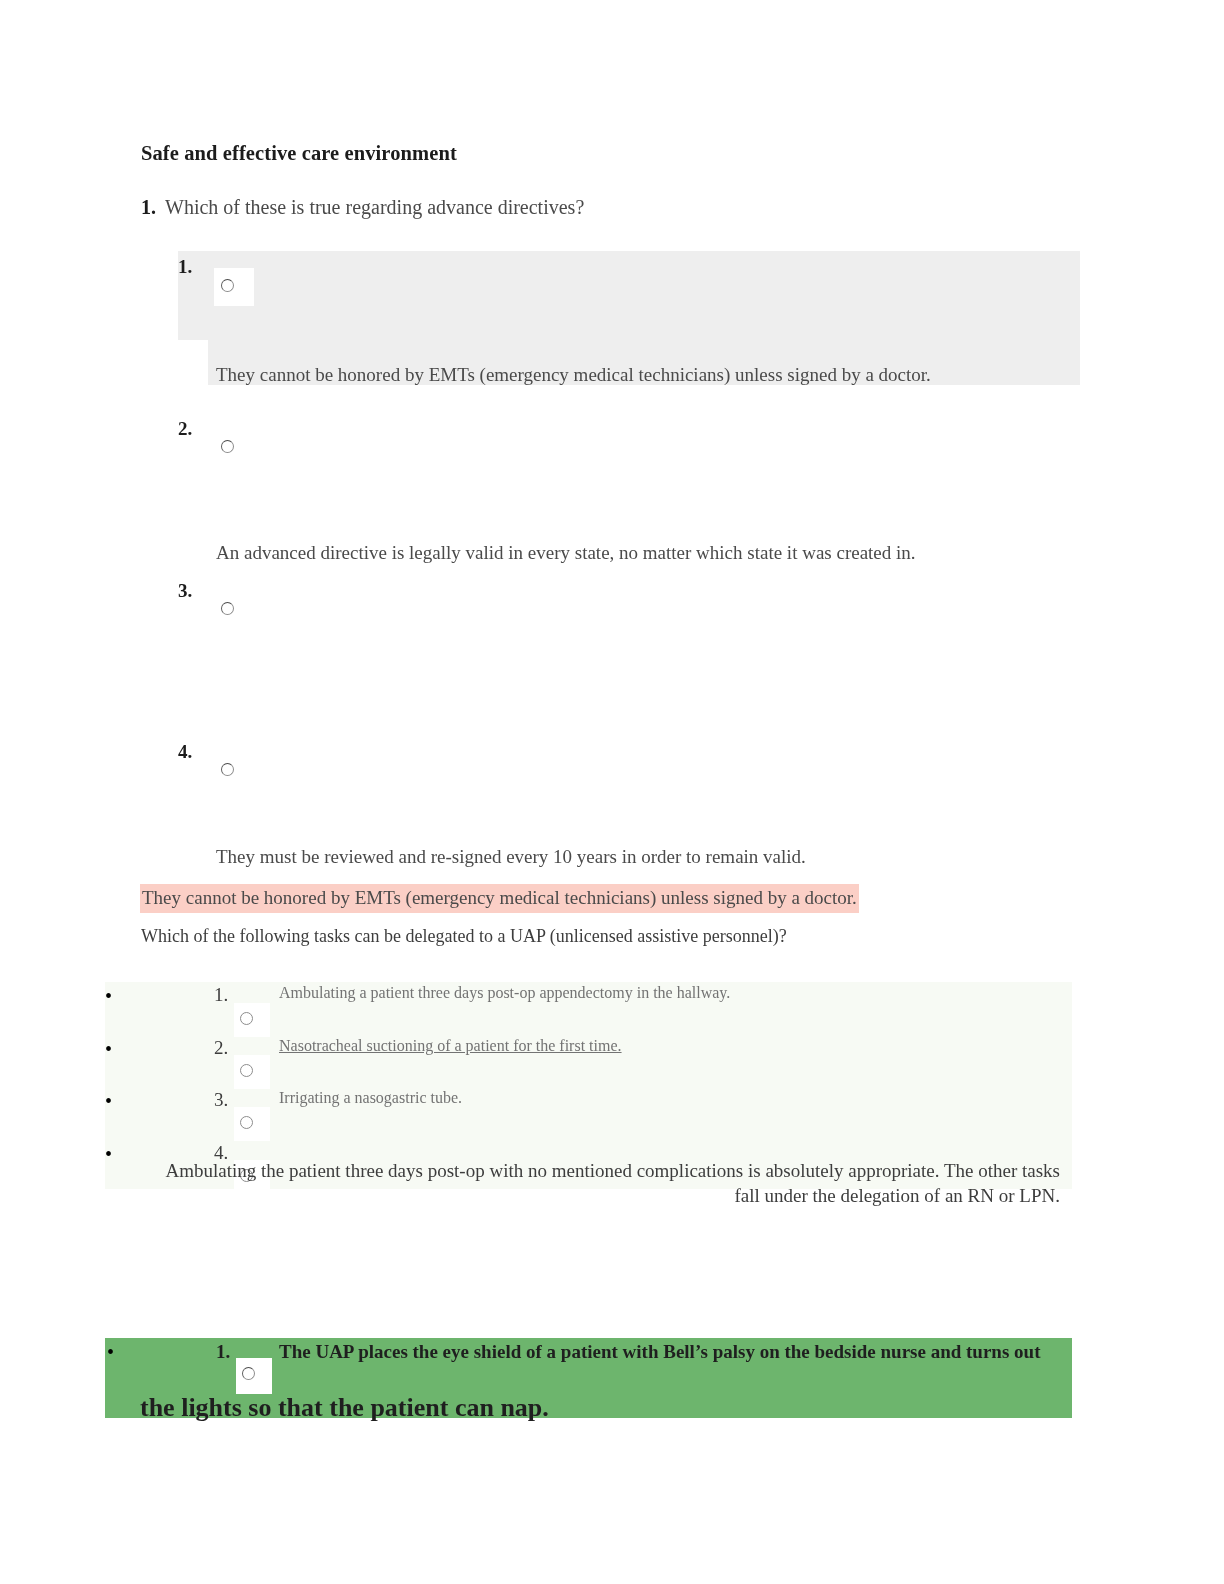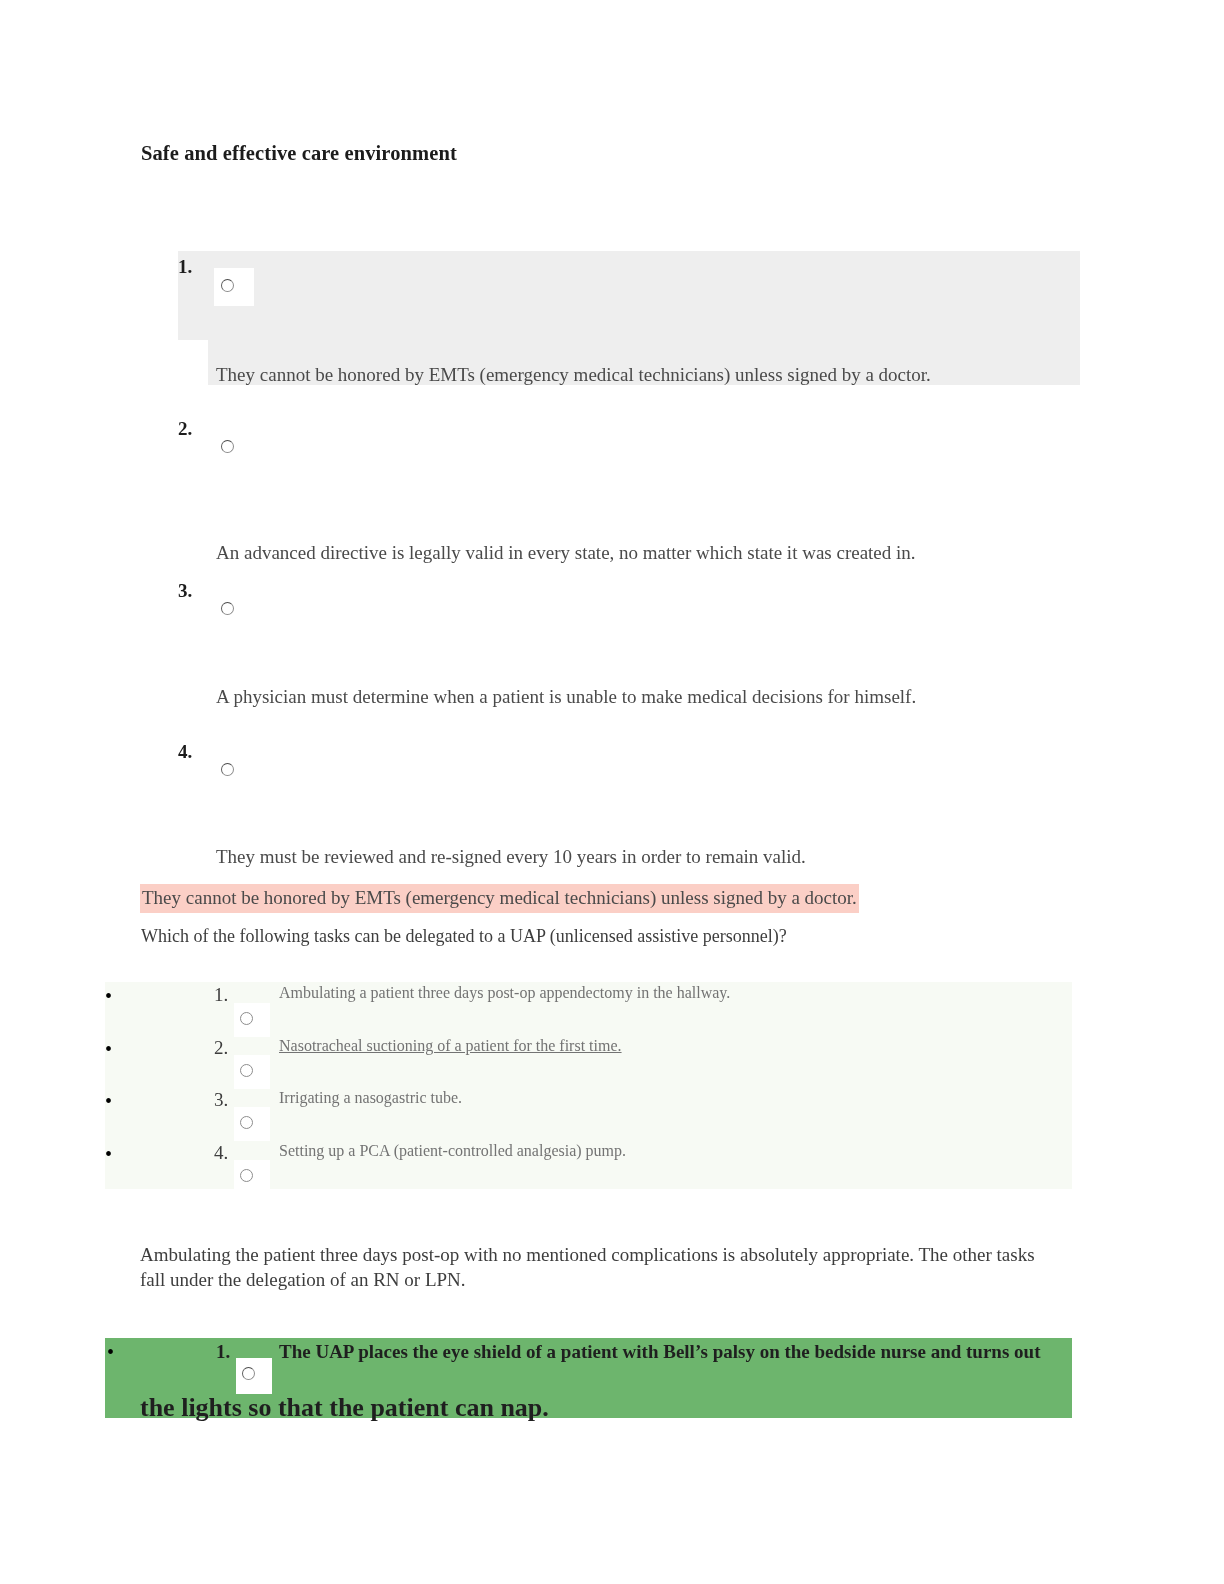--- a/index.html
+++ b/index.html
@@ -151,21 +151,21 @@
 
   
   .para {
     position: absolute;
     left: 140px;
     width: 920px;
     font-size: 19px;
     color: #3d3d3d;
     line-height: 1.33;
   }
-  .para.p1 { top: 1242px; }
+  .para.p1 { top: 1158px; text-align: right; }
   .para.p2 { top: 1258px; }
 
   
   .green-panel {
     position: absolute;
     left: 105px;
     top: 1338px;
     width: 967px;
     height: 80px;
     background: #6db56d;
@@ -213,41 +213,43 @@
     white-space: nowrap;
   }
 </style>
 </head>
 <body>
 
 <div class="page">
 
   <div class="doc-heading">Safe and effective care environment</div>
 
+  <div class="q1-row">
+    <span class="q1-num">1.</span><span>Which of these is true regarding advance directives?</span>
+  </div>
 
   <div class="opt-shade-top" style="left:178px; top:251px; width:902px; height:89px;"></div>
   <div class="opt-shade-bottom" style="left:208px; top:340px; width:872px; height:45px;"></div>
 
   <div class="opt-num" style="left:178px; top:256px;">1.</div>
   <div class="radio-box" style="left:214px; top:268px;">
     <span class="radio-circle dark" style="left:7px; top:11px;"></span>
   </div>
   <div class="opt-text" style="left:216px; top:364px;">They cannot be honored by EMTs (emergency medical technicians) unless signed by a doctor.</div>
 
   <div class="opt-num" style="left:178px; top:418px;">2.</div>
   <div class="radio-box" style="left:214px; top:430px; background:transparent;">
     <span class="radio-circle dark" style="left:7px; top:10px;"></span>
   </div>
   <div class="opt-text" style="left:216px; top:542px;">An advanced directive is legally valid in every state, no matter which state it was created in.</div>
 
   <div class="opt-num" style="left:178px; top:580px;">3.</div>
   <div class="radio-box" style="left:214px; top:592px; background:transparent;">
     <span class="radio-circle dark" style="left:7px; top:10px;"></span>
   </div>
-  <div class="opt-text" style="left:216px; top:686px;">A physician must determine when a patient is unable to make medical decisions for himself.</div>
 
   <div class="opt-num" style="left:178px; top:741px;">4.</div>
   <div class="radio-box" style="left:214px; top:753px; background:transparent;">
     <span class="radio-circle dark" style="left:7px; top:10px;"></span>
   </div>
   <div class="opt-text" style="left:216px; top:846px;">They must be reviewed and re-signed every 10 years in order to remain valid.</div>
 
   <div class="answer-pink">They cannot be honored by EMTs (emergency medical technicians) unless signed by a doctor.</div>
 
   <div class="q2-stem">Which of the following tasks can be delegated to a UAP (unlicensed assistive personnel)?</div>
@@ -273,21 +275,20 @@
   <div class="blist-radio" style="left:234px; top:1107px;">
     <span class="radio-circle" style="left:6px; top:9px;"></span>
   </div>
   <div class="blist-text" style="left:279px; top:1089px;">Irrigating a nasogastric tube.</div>
 
   <div class="blist-bullet" style="top:1144px;">•</div>
   <div class="blist-num" style="left:214px; top:1142px;">4.</div>
   <div class="blist-radio" style="left:234px; top:1160px;">
     <span class="radio-circle" style="left:6px; top:9px;"></span>
   </div>
-  <div class="blist-text" style="left:279px; top:1142px;">Setting up a PCA (patient-controlled analgesia) pump.</div>
 
   <div class="para p1">Ambulating the patient three days post-op with no mentioned complications is absolutely appropriate. The other tasks fall under the delegation of an RN or LPN.</div>
 
 
   <div class="green-panel"></div>
   <div class="green-bullet">•</div>
   <div class="green-num">1.</div>
   <div class="green-radio">
     <span class="radio-circle dark" style="left:6px; top:9px;"></span>
   </div>

